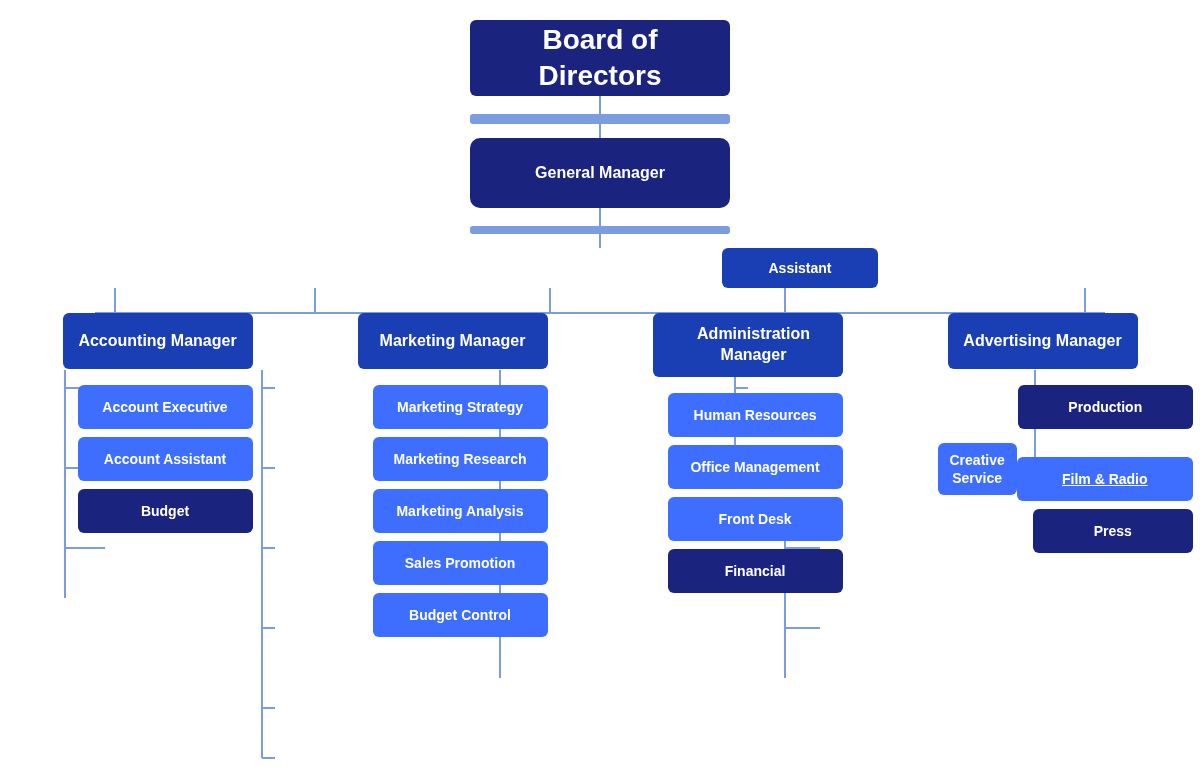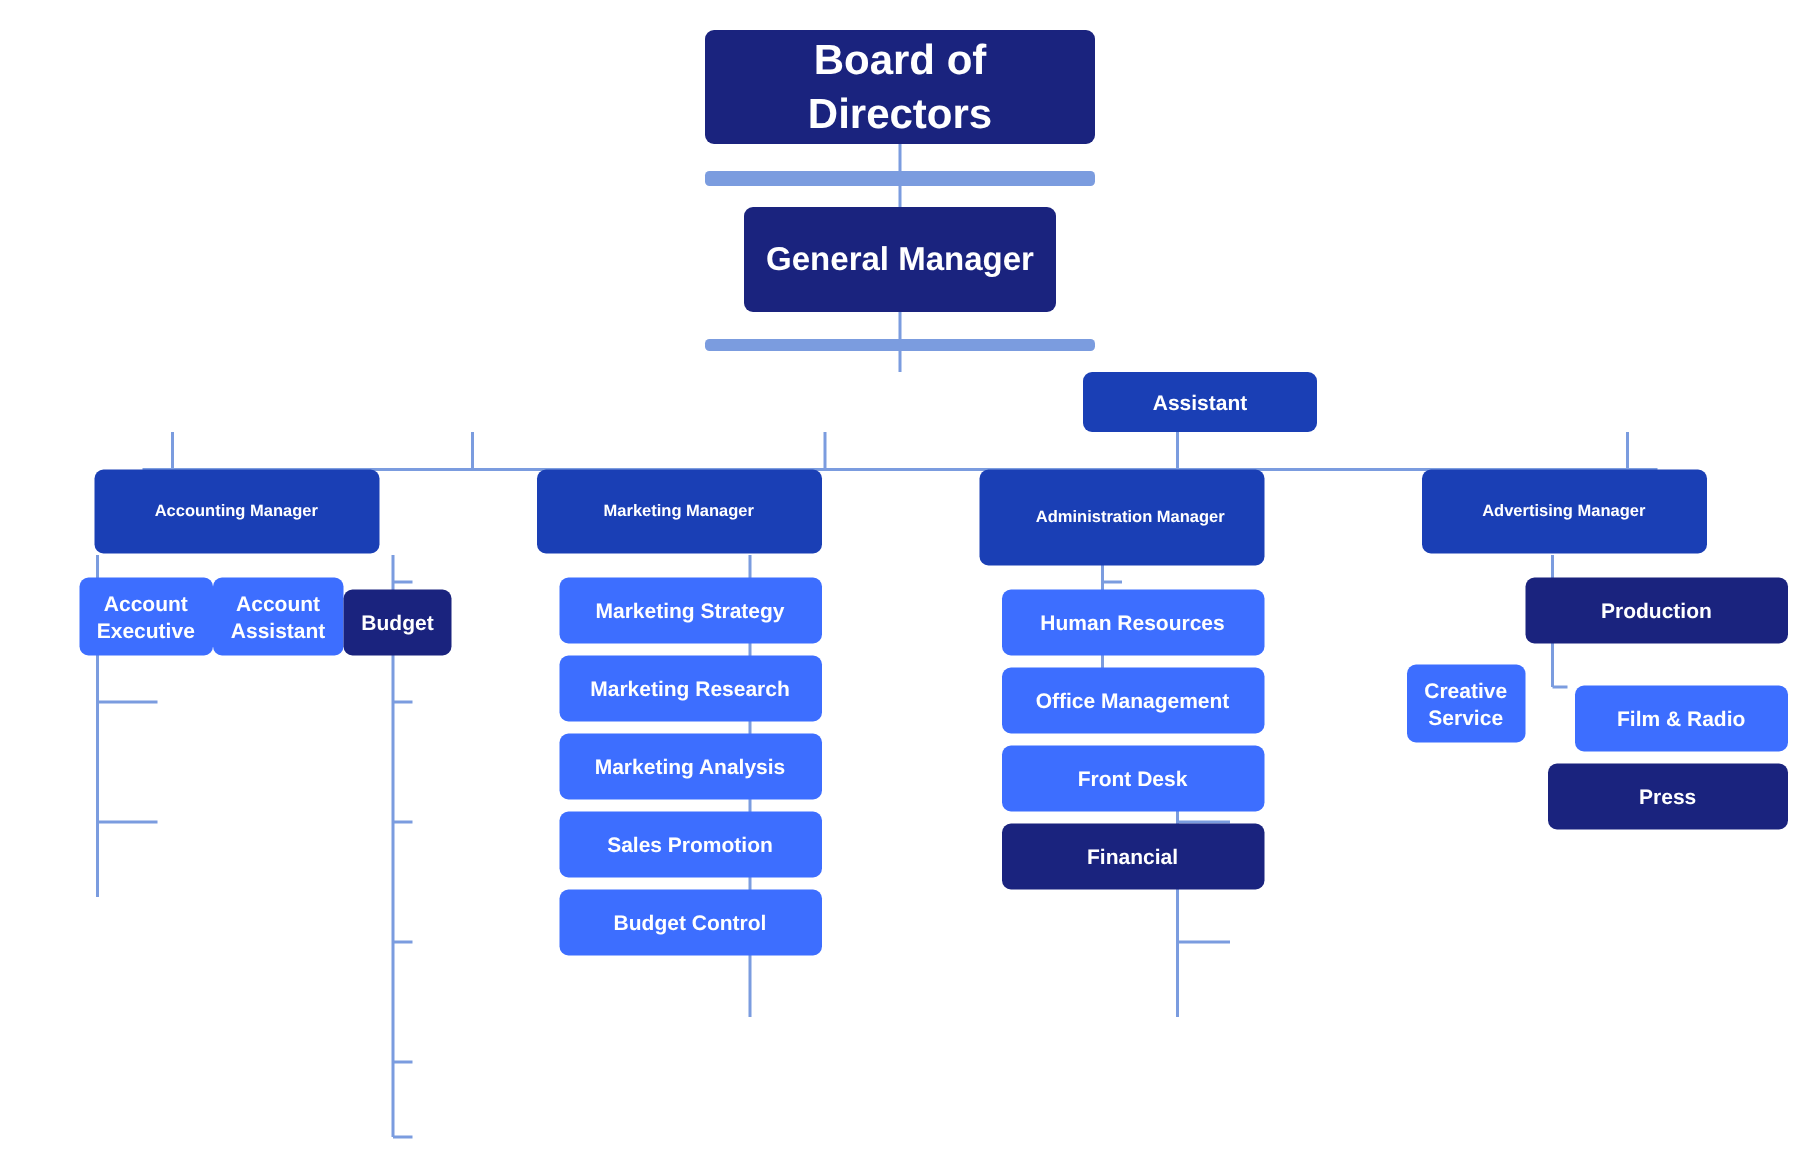--- a/index.html
+++ b/index.html
@@ -33,38 +33,38 @@
     .node-dark { background: #1a237e; }
     .node-mid  { background: #1a3fb5; }
     .node-light{ background: #3d6eff; }
 
     
     .level0 { display: flex; justify-content: center; margin-bottom: 0; }
     .level0 .node { width: 260px; height: 76px; font-size: 28px; }
 
     
     .level1 { display: flex; justify-content: center; margin-bottom: 0; }
-    .level1 .node { width: 208px; height: 70px; font-size: 22px; }
+    .level1 .node { width: 260px; height: 70px; font-size: 16px; border-radius: 10px; }
 
     
     .level2 { display: flex; justify-content: center; }
     .level2 .node { width: 156px; height: 40px; font-size: 14px; }
 
     svg.connectors {
       position: absolute;
       top: 0; left: 0;
       width: 100%; height: 100%;
       pointer-events: none;
       overflow: visible;
     }
 
     .manager-node {
       width: 190px;
       min-height: 56px;
-      font-size: 11px;
+      font-size: 16px;
     }
 
     .child-node {
       width: 175px;
       min-height: 44px;
       font-size: 14px;
       margin-top: 8px;
     }
 
     .child-node-sm {
@@ -190,21 +190,21 @@
       <line x1="1025" y1="100" x2="1035" y2="100" stroke="#7b9cdf" stroke-width="2"></line>
       <line x1="1025" y1="170" x2="1035" y2="170" stroke="#7b9cdf" stroke-width="2"></line>
     </svg>
 
     <div class="main-cols">
 
       <div class="branch" style="width:210px;">
         <div style="height:25px;"></div>
         <div class="node node-mid manager-node">Accounting Manager</div>
 
-        <div style="display:flex;align-items:flex-end;width:100%;margin-top:8px;padding-right:10px;">
+        <div style="display:flex;flex-direction:column;align-items:flex-end;width:100%;margin-top:8px;padding-right:10px;">
           <div class="node node-light child-node">Account Executive</div>
           <div class="node node-light child-node">Account Assistant</div>
           <div class="node node-dark child-node">Budget</div>
         </div>
       </div>
 
       <div class="branch" style="width:210px;">
         <div style="height:25px;"></div>
         <div class="node node-mid manager-node">Marketing Manager</div>
         <div style="display:flex;flex-direction:column;align-items:flex-end;width:100%;margin-top:8px;padding-right:10px;">
@@ -229,21 +229,21 @@
 
       <div class="branch" style="width:210px;">
         <div style="height:25px;"></div>
         <div class="node node-mid manager-node">Advertising Manager</div>
         <div style="display:flex;align-items:center;width:100%;margin-top:8px;padding-right:10px;">
           <div class="node node-light child-node">Creative Service</div>
 
           <div style="display:flex;flex-direction:column;align-items:flex-end;width:100%;gap:12px;">
             <div class="node node-dark child-node">Production</div>
             <div style="display:flex;flex-direction:column;align-items:flex-end;width:95%;margin-top:8px;">
-              <div class="node node-light child-node" style="width:142px;">Film &amp; Radio</div>
+              <div class="node node-light child-node" style="width:176px;text-decoration:underline;">Film &amp; Radio</div>
               <div class="node node-dark child-node" style="width:160px;">Press</div>
             </div>
           </div>
         </div>
       </div>
 
 
     </div>
   </div>
 

